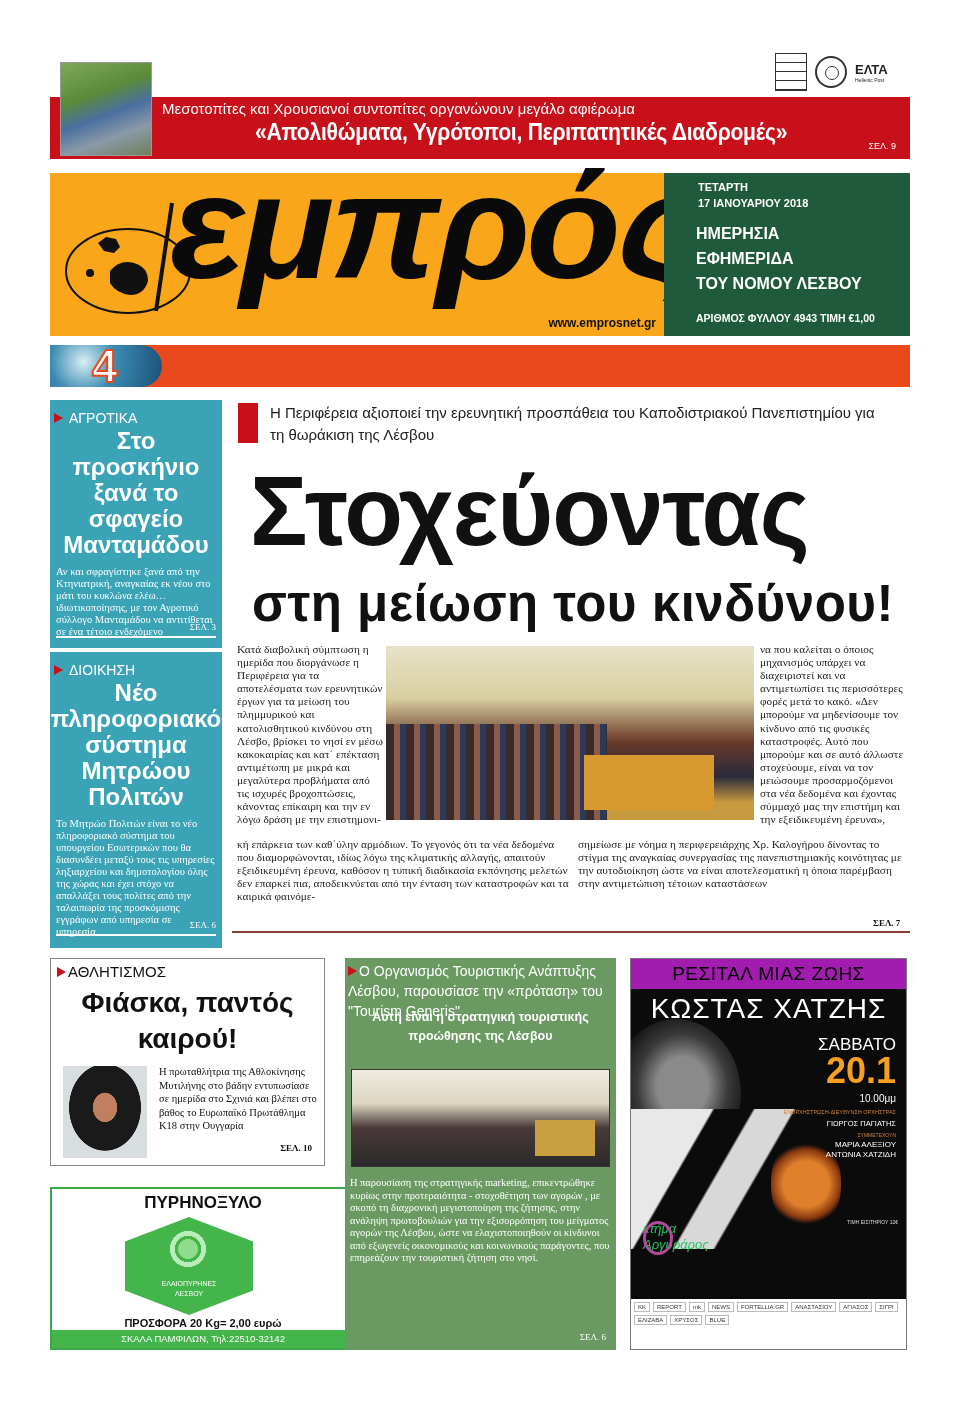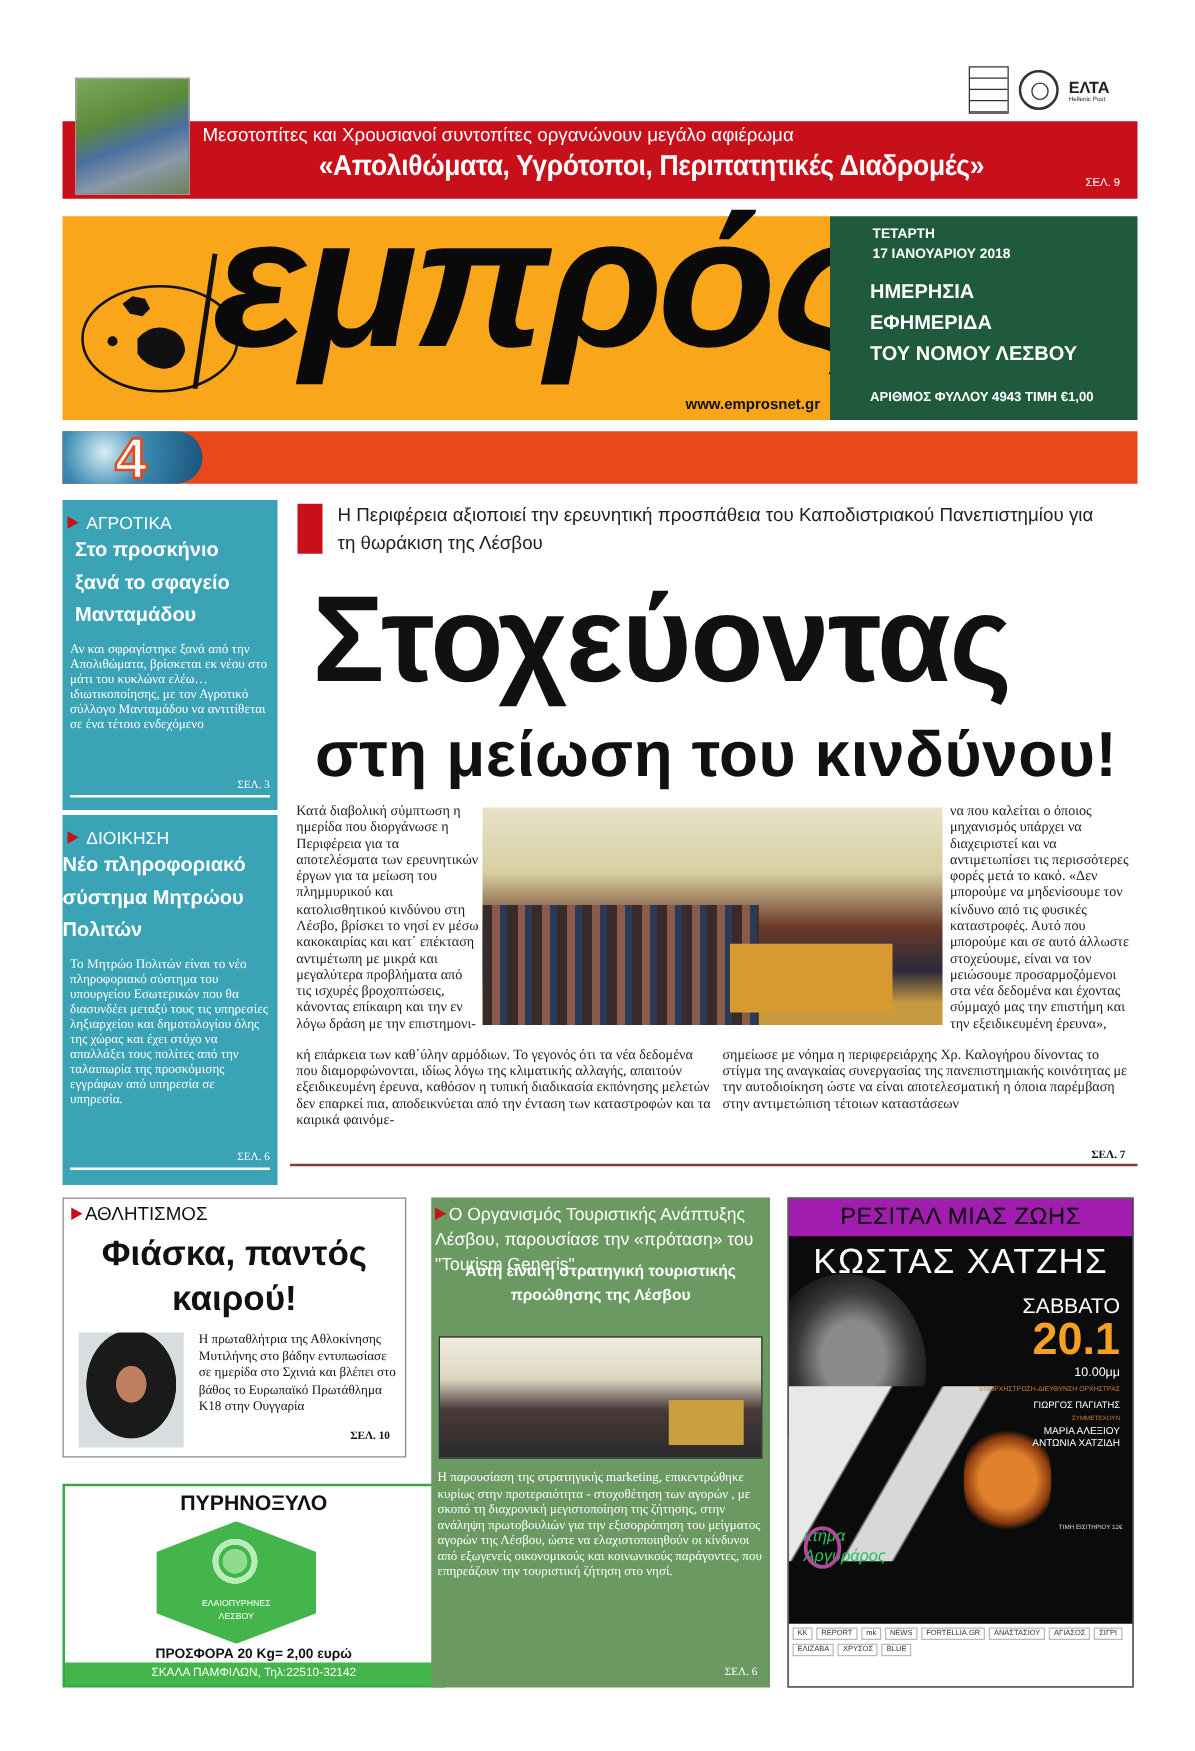--- a/index.html
+++ b/index.html
@@ -31,21 +31,21 @@
 .mast-green .issue{position:absolute;left:32px;top:139px;font-size:10.5px;font-weight:bold}
 
 .strip{left:50px;top:345px;width:860px;height:42px;background:#e8481c}
 .strip-left{position:absolute;left:0;top:0;width:112px;height:42px;background:radial-gradient(circle at 30% 40%,#d8eef5 0%,#3a8ab0 40%,#1a5078 100%);border-radius:0 21px 21px 0}
 .strip-num{position:absolute;left:42px;top:-6px;font-size:46px;font-weight:bold;color:#fff;-webkit-text-stroke:2px #e8481c}
 .strip-text{position:absolute;left:116px;top:9px;font-size:21px;color:#fff;letter-spacing:0.3px}
 
 .teal{background:#3aa3b6;color:#fff}
 .teal .sec{font-size:14px;margin:10px 0 0 4px}
 .teal .sec::before{content:"";display:inline-block;border-left:9px solid #c8101b;border-top:5px solid transparent;border-bottom:5px solid transparent;margin-right:6px}
-.teal .hd{font-size:16px;font-weight:bold;text-align:left;line-height:26px;margin-top:2px}
+.teal .hd{font-size:24px;font-weight:bold;text-align:center;line-height:26px;margin-top:2px}
 .teal .bd{font-size:10.5px;line-height:12px;margin:8px 6px 0 6px}
 .teal .pg{position:absolute;right:6px;font-size:9px}
 .teal .rule{position:absolute;left:6px;right:6px;height:2px;background:#fff}
 
 .red-sq{left:238px;top:403px;width:20px;height:40px;background:#c8101b}
 .overline{left:270px;top:402px;font-size:15px;line-height:22px;color:#222;width:620px}
 .headline1{left:250px;top:462px;font-size:98px;font-weight:bold;letter-spacing:-1px;line-height:1;transform:scaleX(0.98);transform-origin:left}
 .headline2{left:252px;top:578px;font-size:51px;font-weight:bold;line-height:1;letter-spacing:0.5px}
 .col{font-size:11.3px;line-height:13.1px;color:#222}
 .main-photo{left:386px;top:646px;width:368px;height:174px;background:linear-gradient(180deg,#e8e2c8 0%,#d8cfa0 30%,#6a3a2a 55%,#2a2a3a 75%,#c89a40 90%);overflow:hidden}
@@ -141,21 +141,21 @@
 </div>
 
 <div class="abs strip">
   <div class="strip-left"></div>
   <div class="strip-num">4</div>
 </div>
 
 <div class="abs teal" style="left:50px;top:400px;width:172px;height:248px">
   <div class="sec">ΑΓΡΟΤΙΚΑ</div>
   <div class="hd" style="padding:0 10px">Στο προσκήνιο ξανά το σφαγείο Μανταμάδου</div>
-  <div class="bd serif">Αν και σφραγίστηκε ξανά από την Απολιθώματα, βρίσκεται εκ νέου στο μάτι του κυκλώνα ελέω… ιδιωτικοποίησης, με τον Αγροτικό σύλλογο Μανταμάδου να αντιτίθεται σε ένα τέτοιο ενδεχόμενο</div>
+  <div class="bd serif">Αν και σφραγίστηκε ξανά από την Κτηνιατρική, αναγκαίας εκ νέου στο μάτι του κυκλώνα ελέω… ιδιωτικοποίησης, με τον Αγροτικό σύλλογο Μανταμάδου να αντιτίθεται σε ένα τέτοιο ενδεχόμενο</div>
   <div class="pg serif" style="top:222px">ΣΕΛ. 3</div>
   <div class="rule" style="top:236px"></div>
 </div>
 
 <div class="abs teal" style="left:50px;top:652px;width:172px;height:296px">
   <div class="sec">ΔΙΟΙΚΗΣΗ</div>
   <div class="hd">Νέο πληροφοριακό σύστημα Μητρώου Πολιτών</div>
   <div class="bd serif">Το Μητρώο Πολιτών είναι το νέο πληροφοριακό σύστημα του υπουργείου Εσωτερικών που θα διασυνδέει μεταξύ τους τις υπηρεσίες ληξιαρχείου και δημοτολογίου όλης της χώρας και έχει στόχο να απαλλάξει τους πολίτες από την ταλαιπωρία της προσκόμισης εγγράφων από υπηρεσία σε υπηρεσία.</div>
   <div class="pg serif" style="top:268px">ΣΕΛ. 6</div>
   <div class="rule" style="top:282px"></div>

